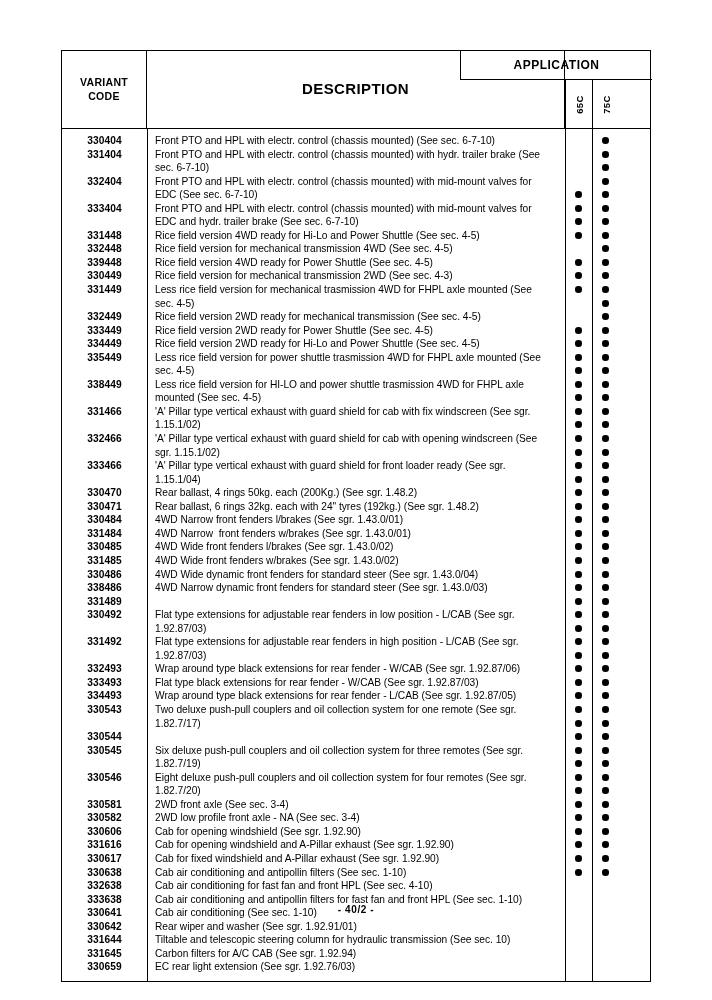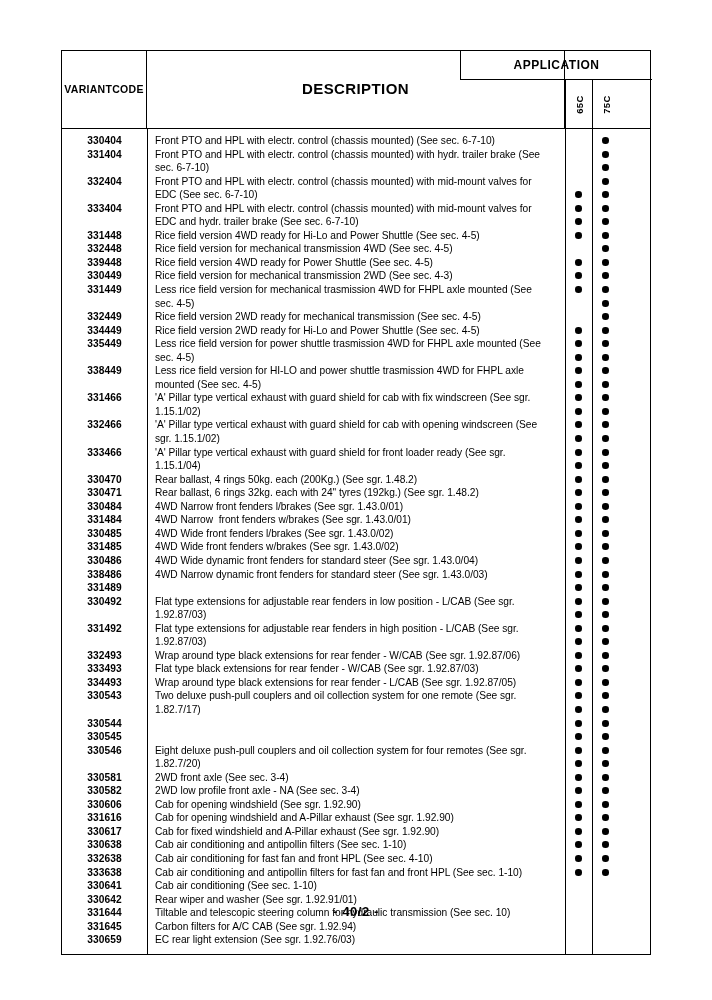--- a/index.html
+++ b/index.html
@@ -42,21 +42,21 @@
   }
 
   .th-variant {
     position: absolute;
     left: 0; top: 0;
     width: 85px;
     height: 100%;
     border-right: 1.4px solid #000;
     box-sizing: border-box;
     display: flex;
-    flex-direction: row;
+    flex-direction: column;
     align-items: center;
     justify-content: center;
     font-size: 10.5px;
     font-weight: bold;
     letter-spacing: .3px;
     line-height: 1.32;
   }
 
   .th-desc {
     position: absolute;
@@ -182,21 +182,21 @@
   }
   .dot.d65 { left: 513.2px; }
   .dot.d75 { left: 540.2px; }
 
   
   .footer {
     position: absolute;
     left: 0;
     width: 712px;
     text-align: center;
-    font-size: 13px;
+    font-size: 10px;
     font-weight: bold;
     letter-spacing: .6px;
   }
 </style>
 </head>
 <body>
 
 <div class="page">
 
   <div class="sheet">
@@ -276,20 +276,24 @@
           <div class="cell-code">331449</div>
           <div class="cell-desc">Less rice field version for mechanical trasmission 4WD for FHPL axle mounted (See sec. 4-5)</div>
         </div>
         <div class="dot d75" style="top: 116.475px;"></div>
         <div class="row">
           <div class="cell-code">332449</div>
           <div class="cell-desc">Rice field version 2WD ready for mechanical transmission (See sec. 4-5)</div>
         </div>
         <div class="dot d65" style="top: 130.475px;"></div>
         <div class="dot d75" style="top: 130.475px;"></div>
+        <div class="row">
+          <div class="cell-code">333449</div>
+          <div class="cell-desc">Rice field version 2WD ready for Power Shuttle (See sec. 4-5)</div>
+        </div>
         <div class="dot d65" style="top: 143.475px;"></div>
         <div class="dot d75" style="top: 143.475px;"></div>
         <div class="row">
           <div class="cell-code">334449</div>
           <div class="cell-desc">Rice field version 2WD ready for Hi-Lo and Power Shuttle (See sec. 4-5)</div>
         </div>
         <div class="dot d65" style="top: 157.475px;"></div>
         <div class="dot d75" style="top: 157.475px;"></div>
         <div class="row">
           <div class="cell-code">335449</div>
@@ -410,20 +414,21 @@
         </div>
         <div class="dot d65" style="top: 442.475px;"></div>
         <div class="dot d75" style="top: 442.475px;"></div>
         <div class="row">
           <div class="cell-code">330544</div>
         </div>
         <div class="dot d65" style="top: 455.475px;"></div>
         <div class="dot d75" style="top: 455.475px;"></div>
         <div class="row">
           <div class="cell-code">330545</div>
+          <div class="cell-desc">Six deluxe push-pull couplers and oil collection system for three remotes (See sgr. 1.82.7/19)</div>
         </div>
         <div class="dot d65" style="top: 469.475px;"></div>
         <div class="dot d75" style="top: 469.475px;"></div>
         <div class="row">
           <div class="cell-code">330546</div>
           <div class="cell-desc">Eight deluxe push-pull couplers and oil collection system for four remotes (See sgr. 1.82.7/20)</div>
         </div>
         <div class="dot d65" style="top: 482.475px;"></div>
         <div class="dot d75" style="top: 482.475px;"></div>
         <div class="row">

